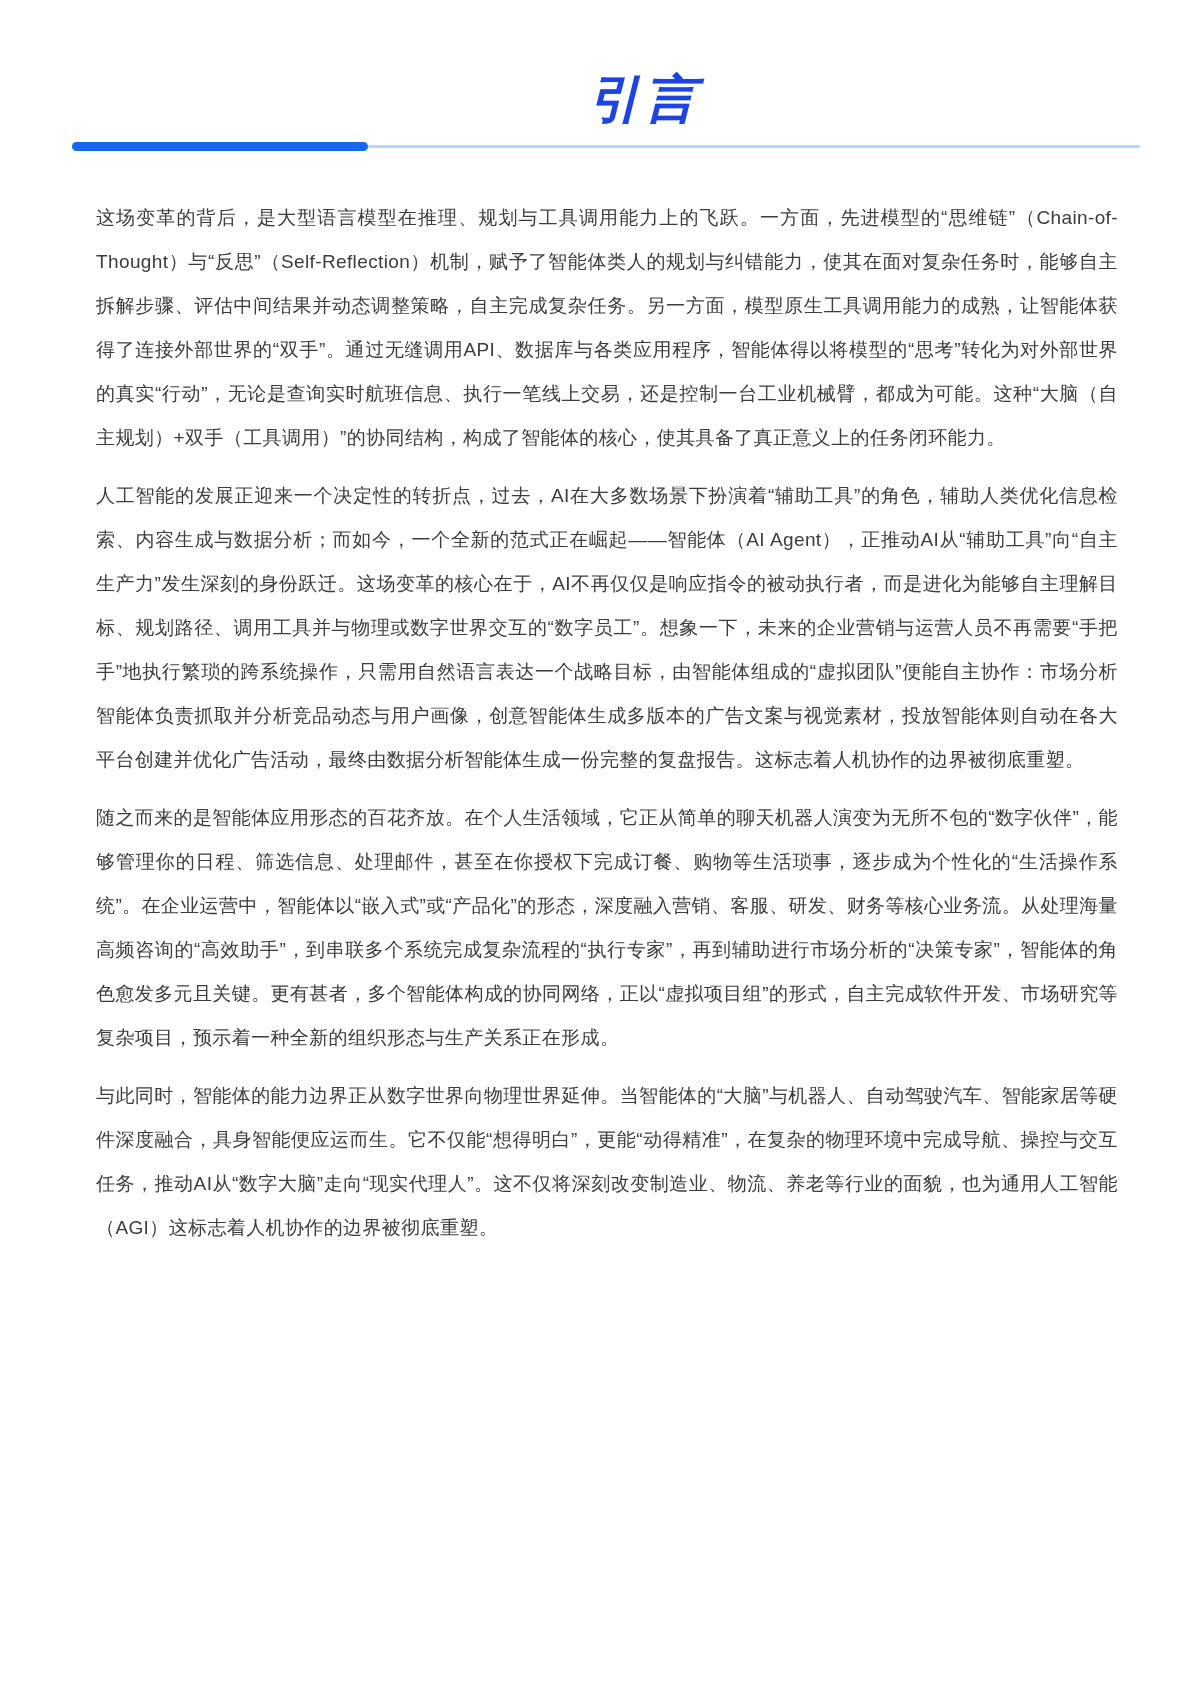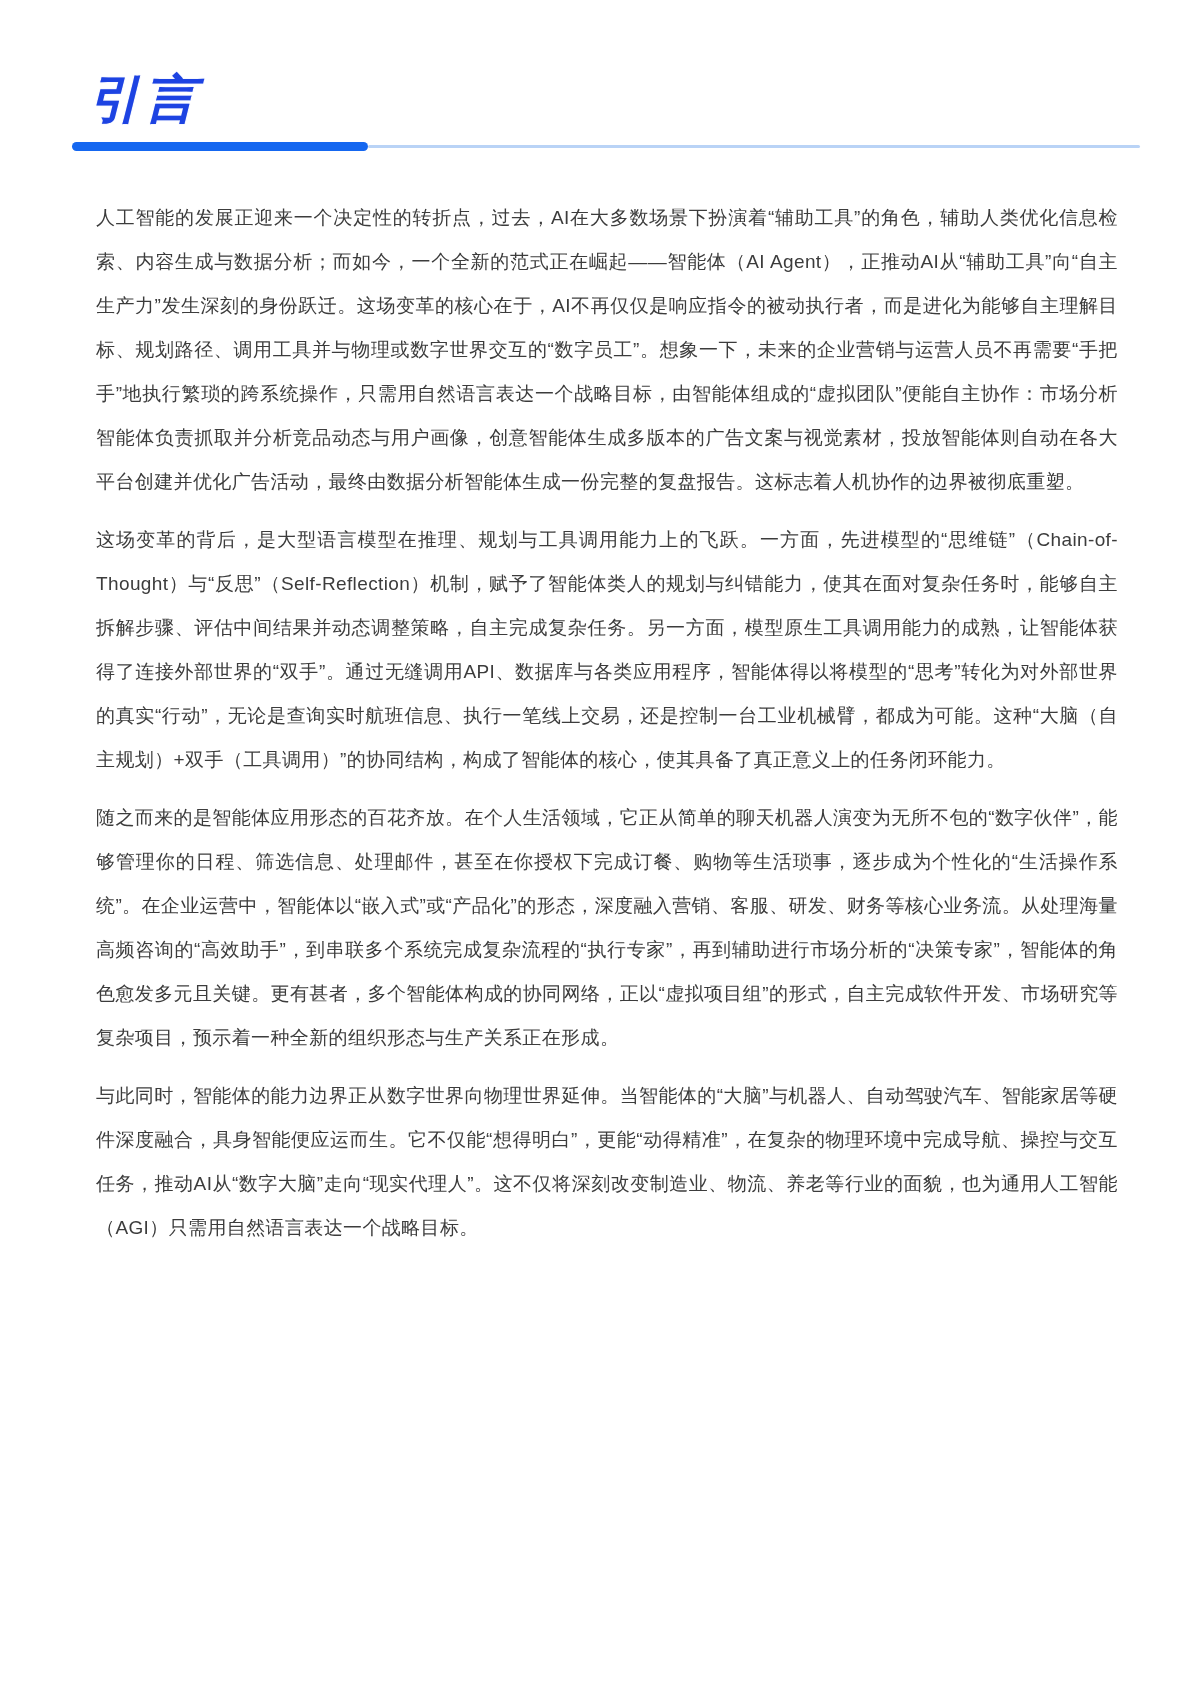--- a/index.html
+++ b/index.html
@@ -20,20 +20,21 @@
   }
   .title {
     margin-left: 88px;
     font-size: 52px;
     font-weight: 800;
     font-style: italic;
     color: #1d43e2;
     letter-spacing: 4px;
     line-height: 1.15;
     text-shadow: 0 0 1px rgba(29,67,226,0.35);
+    text-align: center;
   }
   .rule {
     display: flex;
     align-items: center;
     margin: 12px 60px 0 72px;
     height: 10px;
   }
   .rule-thick {
     width: 296px;
     height: 9px;
@@ -66,19 +67,19 @@
 
   <div class="header">
     <div class="title">引言</div>
     <div class="rule">
       <div class="rule-thick"></div>
       <div class="rule-thin"></div>
     </div>
   </div>
 
   <div class="content">
+    <p>这场变革的背后，是大型语言模型在推理、规划与工具调用能力上的飞跃。一方面，先进模型的“思维链”（Chain-of-Thought）与“反思”（Self-Reflection）机制，赋予了智能体类人的规划与纠错能力，使其在面对复杂任务时，能够自主拆解步骤、评估中间结果并动态调整策略，自主完成复杂任务。另一方面，模型原生工具调用能力的成熟，让智能体获得了连接外部世界的“双手”。通过无缝调用API、数据库与各类应用程序，智能体得以将模型的“思考”转化为对外部世界的真实“行动”，无论是查询实时航班信息、执行一笔线上交易，还是控制一台工业机械臂，都成为可能。这种“大脑（自主规划）+双手（工具调用）”的协同结构，构成了智能体的核心，使其具备了真正意义上的任务闭环能力。</p>
     <p>人工智能的发展正迎来一个决定性的转折点，过去，AI在大多数场景下扮演着“辅助工具”的角色，辅助人类优化信息检索、内容生成与数据分析；而如今，一个全新的范式正在崛起——智能体（AI Agent），正推动AI从“辅助工具”向“自主生产力”发生深刻的身份跃迁。这场变革的核心在于，AI不再仅仅是响应指令的被动执行者，而是进化为能够自主理解目标、规划路径、调用工具并与物理或数字世界交互的“数字员工”。想象一下，未来的企业营销与运营人员不再需要“手把手”地执行繁琐的跨系统操作，只需用自然语言表达一个战略目标，由智能体组成的“虚拟团队”便能自主协作：市场分析智能体负责抓取并分析竞品动态与用户画像，创意智能体生成多版本的广告文案与视觉素材，投放智能体则自动在各大平台创建并优化广告活动，最终由数据分析智能体生成一份完整的复盘报告。这标志着人机协作的边界被彻底重塑。</p>
-    <p>这场变革的背后，是大型语言模型在推理、规划与工具调用能力上的飞跃。一方面，先进模型的“思维链”（Chain-of-Thought）与“反思”（Self-Reflection）机制，赋予了智能体类人的规划与纠错能力，使其在面对复杂任务时，能够自主拆解步骤、评估中间结果并动态调整策略，自主完成复杂任务。另一方面，模型原生工具调用能力的成熟，让智能体获得了连接外部世界的“双手”。通过无缝调用API、数据库与各类应用程序，智能体得以将模型的“思考”转化为对外部世界的真实“行动”，无论是查询实时航班信息、执行一笔线上交易，还是控制一台工业机械臂，都成为可能。这种“大脑（自主规划）+双手（工具调用）”的协同结构，构成了智能体的核心，使其具备了真正意义上的任务闭环能力。</p>
     <p>随之而来的是智能体应用形态的百花齐放。在个人生活领域，它正从简单的聊天机器人演变为无所不包的“数字伙伴”，能够管理你的日程、筛选信息、处理邮件，甚至在你授权下完成订餐、购物等生活琐事，逐步成为个性化的“生活操作系统”。在企业运营中，智能体以“嵌入式”或“产品化”的形态，深度融入营销、客服、研发、财务等核心业务流。从处理海量高频咨询的“高效助手”，到串联多个系统完成复杂流程的“执行专家”，再到辅助进行市场分析的“决策专家”，智能体的角色愈发多元且关键。更有甚者，多个智能体构成的协同网络，正以“虚拟项目组”的形式，自主完成软件开发、市场研究等复杂项目，预示着一种全新的组织形态与生产关系正在形成。</p>
-    <p>与此同时，智能体的能力边界正从数字世界向物理世界延伸。当智能体的“大脑”与机器人、自动驾驶汽车、智能家居等硬件深度融合，具身智能便应运而生。它不仅能“想得明白”，更能“动得精准”，在复杂的物理环境中完成导航、操控与交互任务，推动AI从“数字大脑”走向“现实代理人”。这不仅将深刻改变制造业、物流、养老等行业的面貌，也为通用人工智能（AGI）只需用自然语言表达一个战略目标。</p>
+    <p>与此同时，智能体的能力边界正从数字世界向物理世界延伸。当智能体的“大脑”与机器人、自动驾驶汽车、智能家居等硬件深度融合，具身智能便应运而生。它不仅能“想得明白”，更能“动得精准”，在复杂的物理环境中完成导航、操控与交互任务，推动AI从“数字大脑”走向“现实代理人”。这不仅将深刻改变制造业、物流、养老等行业的面貌，也为通用人工智能（AGI）这标志着人机协作的边界被彻底重塑。</p>
   </div>
 
 </div>
 
 </body></html>

